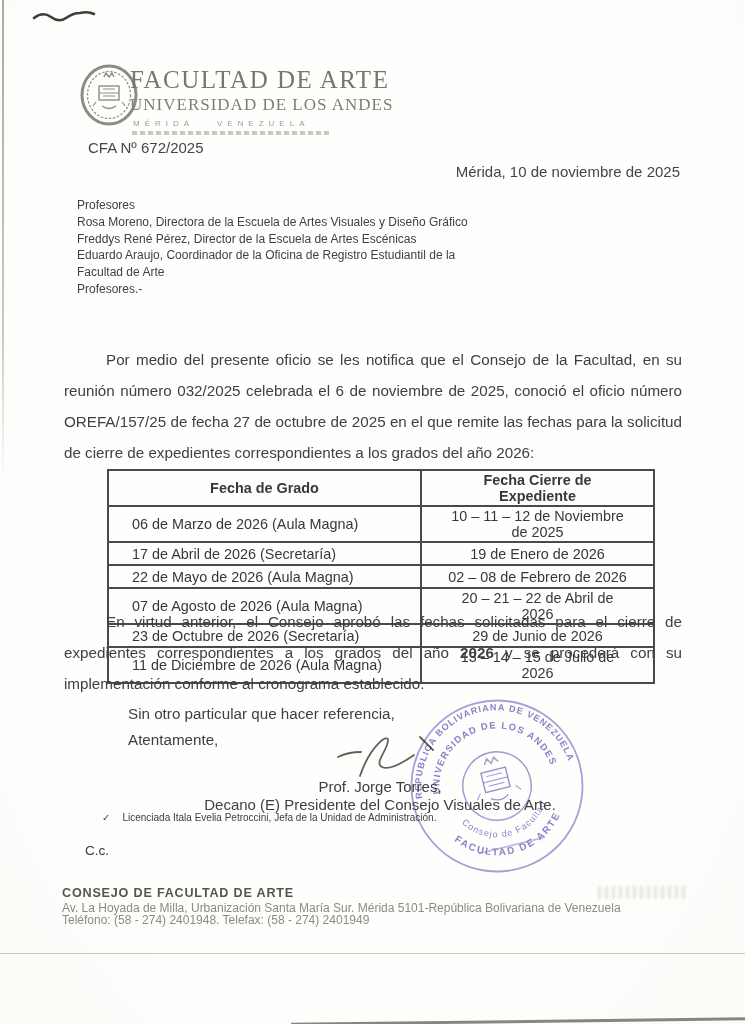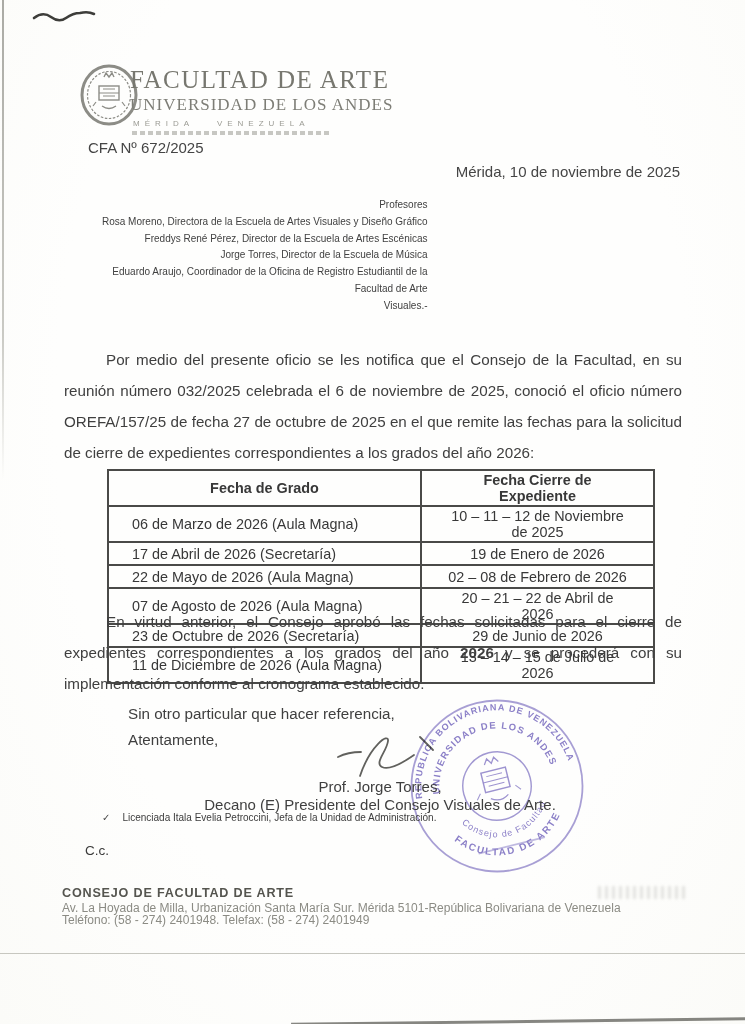--- a/index.html
+++ b/index.html
@@ -30,21 +30,21 @@
     letter-spacing:1.5px;color:#77776f;}
   .head-univ{font-family:"Liberation Serif","DejaVu Serif",serif;font-size:17px;
     letter-spacing:1px;color:#7d7d76;margin-top:1px;}
   .head-city{font-size:8px;letter-spacing:5px;word-spacing:16px;color:#9b9b94;margin-top:4px;margin-left:3px;}
   .microprint{width:198px;height:4px;margin-top:3px;margin-left:2px;opacity:.55;
     background:repeating-linear-gradient(90deg,#9a9a92 0 5px,transparent 5px 8px);}
   
   .ref{position:absolute;left:88px;top:139px;font-size:15px;color:#454545;}
   .dateline{position:absolute;right:65px;top:163px;font-size:15px;color:#454545;}
   
-  .recipients{position:absolute;left:102px;top:197px;font-size:10px;line-height:16.8px;color:#414141;text-align:right;}
+  .recipients{position:absolute;left:77px;top:197px;font-size:12px;line-height:16.8px;color:#414141;}
   
   .para{position:absolute;left:64px;width:618px;font-size:15.2px;line-height:31px;
     color:#3f3f3f;text-align:justify;text-indent:42px;}
   .p1{top:344px;}
   .p2{top:606px;}
   .closing{position:absolute;left:128px;font-size:15.2px;color:#3f3f3f;}
   .c1{top:705px;} .c2{top:731px;}
   
   table.dates{position:absolute;left:107px;top:469px;width:548px;border-collapse:collapse;
     font-size:14.4px;color:#383838;}
@@ -98,24 +98,23 @@
     <div class="microprint"></div>
   </div>
 
   <div class="ref">CFA Nº 672/2025</div>
   <div class="dateline">Mérida, 10 de noviembre de 2025</div>
 
   <div class="recipients">
     <div>Profesores</div>
     <div>Rosa Moreno, Directora de la Escuela de Artes Visuales y Diseño Gráfico</div>
     <div>Freddys René Pérez, Director de la Escuela de Artes Escénicas</div>
-    <div>Jorge Torres, Director de la Escuela de Música</div>
     <div>Eduardo Araujo, Coordinador de la Oficina de Registro Estudiantil de la</div>
     <div>Facultad de Arte</div>
-    <div>Visuales.-</div>
+    <div>Profesores.-</div>
   </div>
 
   <div class="para p1">Por medio del presente oficio se les notifica que el Consejo de la Facultad, en su reunión número 032/2025 celebrada el 6 de noviembre de 2025, conoció el oficio número OREFA/157/25 de fecha 27 de octubre de 2025 en el que remite las fechas para la solicitud de cierre de expedientes correspondientes a los grados del año 2026:</div>
 
   <table class="dates">
     <thead>
       <tr>
         <th>Fecha de Grado</th>
         <th>Fecha Cierre de Expediente</th>
       </tr>

